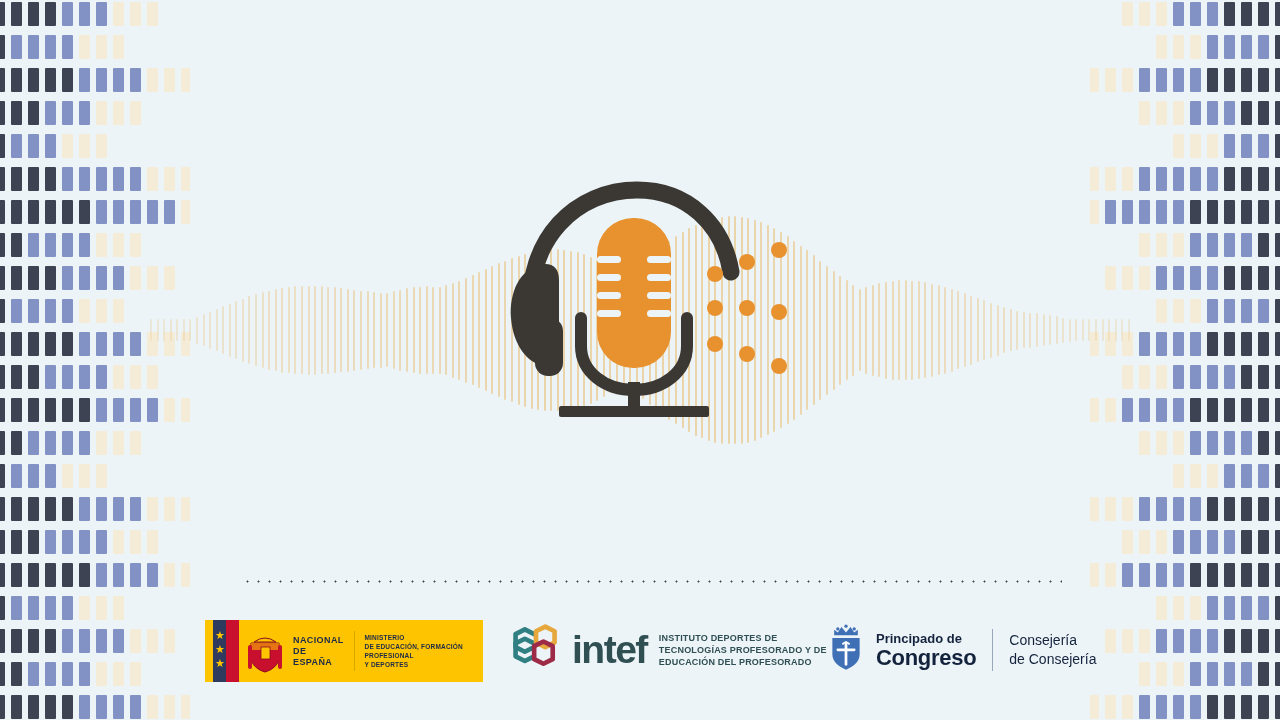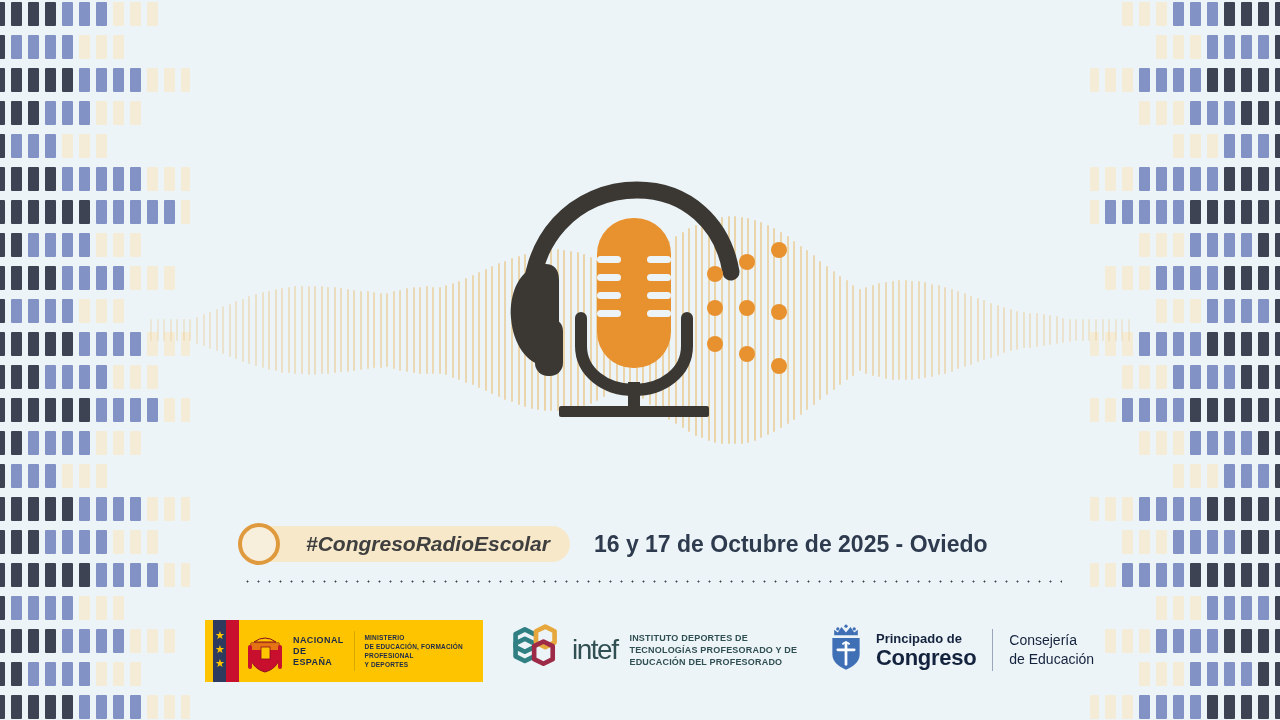--- a/index.html
+++ b/index.html
@@ -97,21 +97,21 @@
   .gob-flag .stripe-red  { position:absolute; left:21px; top:0; width:13px; height:100%; background:#c8102e; }
   .gob-stars { position:absolute; left:10px; top:11px; display:flex; flex-direction:column; gap:5px; }
   .gob-star { color:#ffc400; font-size:11px; line-height:9px; }
   .gob-shield { width:40px; height:44px; margin-left:2px; position:relative; }
   .gob-txt1 { font-size:9px; font-weight:700; color:#1c2a4a; line-height:11px; letter-spacing:0.4px; margin-left:8px; }
   .gob-sep { width:1px; height:40px; background:#d9a800; margin:0 10px; }
   .gob-txt2 { font-size:6.5px; font-weight:600; color:#1c2a4a; line-height:9px; letter-spacing:0.2px; }
 
   
   .intef { position:absolute; left:508px; top:6px; display:flex; align-items:center; height:58px; }
-  .intef-word { font-size:28px; font-weight:400; color:#2f4f52; letter-spacing:-1.5px; margin-left:8px; }
+  .intef-word { font-size:39px; font-weight:700; color:#2f4f52; letter-spacing:-1.5px; margin-left:8px; }
   .intef-txt { font-size:9px; font-weight:600; color:#2f4f52; line-height:12px; margin-left:12px; letter-spacing:0.2px; }
 
   
   .ast { position:absolute; left:826px; top:6px; display:flex; align-items:center; height:58px; }
   .ast-words { margin-left:10px; }
   .ast-l1 { font-size:13px; font-weight:700; color:#14233d; line-height:15px; }
   .ast-l2 { font-size:22px; font-weight:800; color:#14233d; line-height:24px; letter-spacing:-0.3px; }
   .ast-sep { width:1px; height:42px; background:#9aa6ba; margin:0 16px; }
   .ast-cons { font-size:14px; font-weight:400; color:#14233d; line-height:19px; }
 </style>
@@ -847,27 +847,20 @@
         <circle cx="250" cy="140" r="8"></circle>
         <circle cx="282" cy="144" r="8"></circle>
         <circle cx="218" cy="176" r="8"></circle>
         <circle cx="250" cy="186" r="8"></circle>
         <circle cx="282" cy="198" r="8"></circle>
       </g>
     </svg>
   </div>
 
 
-  <div class="tagrow">
-    <div class="tag-pill">
-      <span class="tag-circle"></span>
-      <span class="tag-text">#CongresoRadioEscolar</span>
-    </div>
-    <span class="date-text">16 y 17 de Octubre de 2025 - Oviedo</span>
-  </div>
 
   <div class="divider"></div>
 
   <div class="logos">
 
     <div class="gob">
       <div class="gob-flag">
         <div class="stripe-dark"></div>
         <div class="stripe-red"></div>
         <div class="gob-stars">
@@ -936,18 +929,18 @@
           <path d="M18 22 q4 -4 8 0" fill="none" stroke="#ffffff" stroke-width="2"></path>
         </svg>
       </div>
       <div class="ast-words">
         <div class="ast-l1">Principado de</div>
         <div class="ast-l2">Congreso</div>
       </div>
       <div class="ast-sep"></div>
       <div>
         <div class="ast-cons">Consejería</div>
-        <div class="ast-cons">de Educación</div>
+        <div class="ast-cons">de Consejería</div>
       </div>
     </div>
 
   </div>
 </div>
 
 </body></html>

